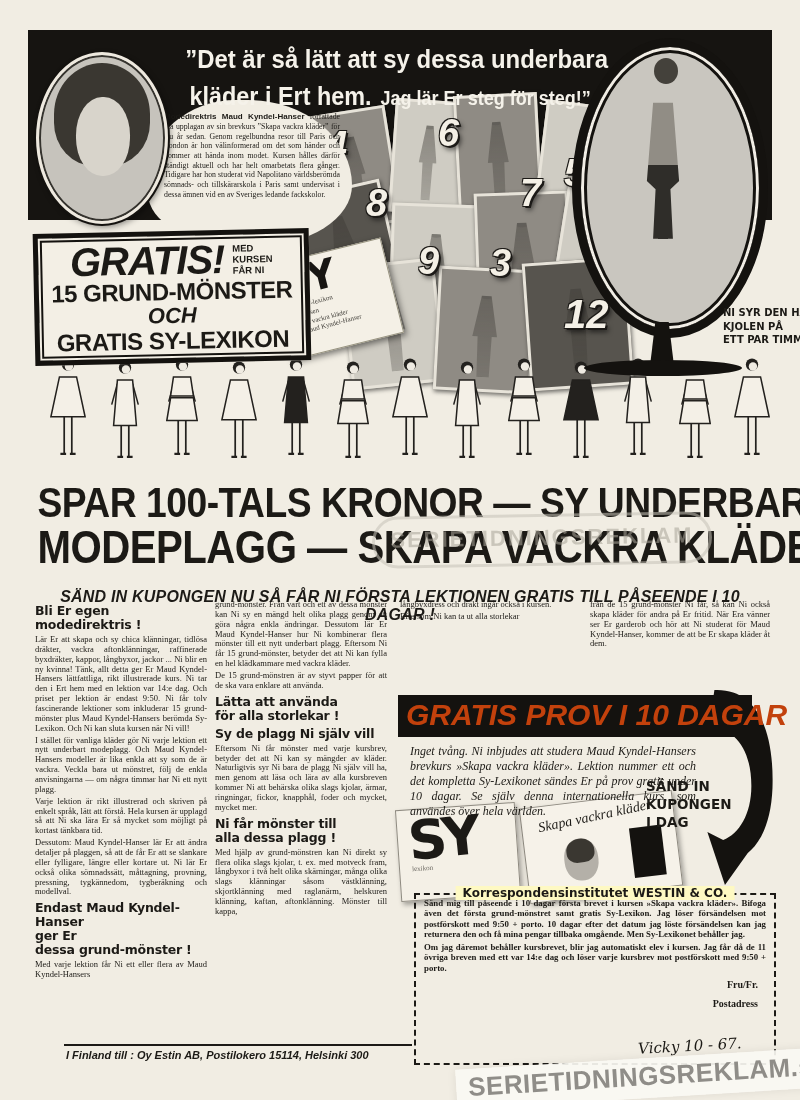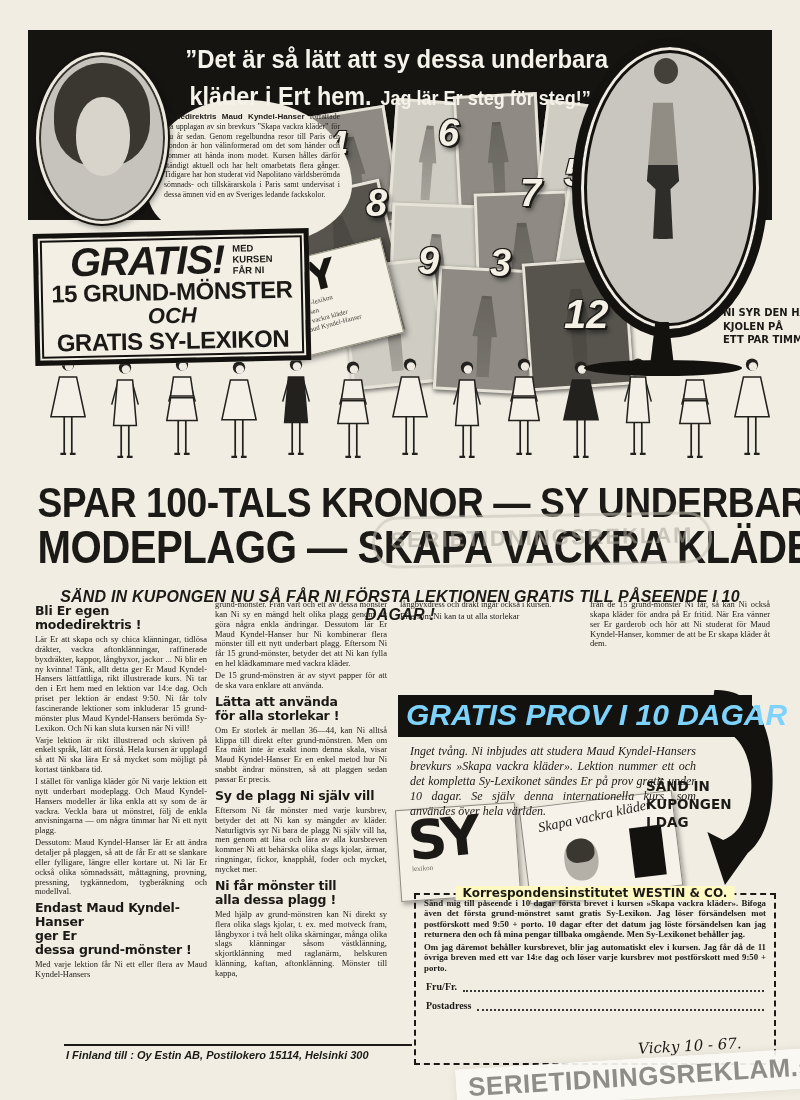--- a/index.html
+++ b/index.html
@@ -101,21 +101,21 @@
        font-family:"Liberation Sans",sans-serif;font-weight:bold;font-size:22px;
        letter-spacing:2px;transform:rotate(-1deg);z-index:5;}
 
   
   .col{position:absolute;top:600px;width:172px;z-index:3;}
   .colp{font-size:8.5px;line-height:1.16;text-align:justify;margin:0 0 2px;}
   .colh{font-family:"DejaVu Sans",sans-serif;font-weight:bold;font-size:12.5px;
         line-height:1.12;letter-spacing:-.2px;margin:4px 0 3px;}
 
   
-  .prov-banner{left:398px;top:695px;width:346px;height:42px;background:#14120f;color:#7dd3fc;
+  .prov-banner{left:398px;top:695px;width:346px;height:42px;background:#14120f;color:#c2410c;
        font-family:"Liberation Sans",sans-serif;font-weight:bold;font-style:italic;
        font-size:30px;line-height:40px;padding-left:8px;letter-spacing:0;
        white-space:nowrap;z-index:3;}
   .curved-arrow{left:688px;top:688px;width:88px;height:200px;z-index:2;}
   .prov-body{left:410px;top:744px;width:286px;font-size:12px;line-height:1.25;
        text-align:justify;z-index:3;font-style:italic;}
   .send-in{left:646px;top:778px;width:110px;font-family:"DejaVu Sans",sans-serif;
        font-weight:bold;font-size:13.5px;line-height:1.32;z-index:4;}
   .book-sy{left:398px;top:806px;width:118px;height:90px;background:#f4f0e6;
        border:1px solid #8e8a80;transform:rotate(-4deg);
@@ -135,21 +135,21 @@
 
   
   .coupon{left:414px;top:893px;width:358px;height:168px;border:2px dashed #1c1a16;z-index:5;}
   .coupon-title{position:absolute;top:-9px;left:50%;transform:translateX(-50%);
        background:#fef9c3;padding:0 7px;font-family:"DejaVu Sans",sans-serif;
        font-weight:bold;font-size:12px;white-space:nowrap;}
   .coupon-addr{text-align:center;font-family:"DejaVu Sans",sans-serif;font-weight:bold;
        font-size:10.5px;letter-spacing:.4px;margin-top:8px;}
   .coupon-body{margin:3px 8px 0;font-size:8.8px;line-height:1.17;text-align:justify;
        font-weight:bold;}
-  .field{display:flex;align-items:flex-end;margin:6px 10px 0;font-weight:bold;font-size:10px;}
+  .field{display:flex;align-items:flex-end;margin:6px 10px 0;font-weight:bold;font-size:10px;flex-direction:column;}
   .field .lbl{margin-right:6px;}
   .field .leader{flex:1;border-bottom:2px dotted #3a3833;height:11px;}
   .signature{position:absolute;right:32px;bottom:8px;font-family:"DejaVu Serif",serif;
        font-style:italic;font-size:15px;transform:rotate(-3deg);z-index:6;}
 
   
   .finland-rule{left:64px;top:1044px;width:348px;border-top:2px solid #1c1a16;z-index:4;}
   .finland{left:66px;top:1049px;width:360px;font-family:"Liberation Sans",sans-serif;
        font-weight:bold;font-style:italic;font-size:11px;z-index:4;}
   .bottom-watermark{left:456px;top:1058px;transform:rotate(-3.5deg);
@@ -352,34 +352,33 @@
 
   <div class="abs mid-watermark">SERIETIDNINGSREKLAM</div>
   <div class="abs hl1">SPAR 100-TALS KRONOR — SY UNDERBARA</div>
   <div class="abs hl2">MODEPLAGG — SKAPA VACKRA KLÄDER !</div>
   <div class="abs subhead">SÄND IN KUPONGEN NU SÅ FÅR NI FÖRSTA LEKTIONEN GRATIS TILL PÅSEENDE I 10 DAGAR !</div>
 
   <div class="col" style="left:35px">
     <div class="colh pre">Bli Er egen
 modedirektris !</div>
     <p class="colp">Lär Er att skapa och sy chica klänningar, tidlösa dräkter, vackra aftonklänningar, raffinerade byxdräkter, kappor, långbyxor, jackor ... Ni blir en ny kvinna! Tänk, allt detta ger Er Maud Kyndel-Hansers lättfattliga, rikt illustrerade kurs. Ni tar den i Ert hem med en lektion var 14:e dag. Och priset per lektion är endast 9:50. Ni får tolv fascinerande lektioner som inkluderar 15 grund-mönster plus Maud Kyndel-Hansers berömda Sy-Lexikon. Och Ni kan sluta kursen när Ni vill!</p>
+    <p class="colp">I stället för vanliga kläder gör Ni varje lektion ett nytt underbart modeplagg. Och Maud Kyndel-Hansers modeller är lika enkla att sy som de är vackra. Veckla bara ut mönstret, följ de enkla anvisningarna — om några timmar har Ni ett nytt plagg.</p>
     <p class="colp">Varje lektion är rikt illustrerad och skriven på enkelt språk, lätt att förstå. Hela kursen är upplagd så att Ni ska lära Er så mycket som möjligt på kortast tänkbara tid.</p>
-    <p class="colp">I stället för vanliga kläder gör Ni varje lektion ett nytt underbart modeplagg. Och Maud Kyndel-Hansers modeller är lika enkla att sy som de är vackra. Veckla bara ut mönstret, följ de enkla anvisningarna — om några timmar har Ni ett nytt plagg.</p>
     <p class="colp">Dessutom: Maud Kyndel-Hanser lär Er att ändra detaljer på plaggen, så att de får Er att se slankare eller fylligare, längre eller kortare ut. Ni lär Er också olika sömnadssätt, måttagning, provning, pressning, tygkännedom, tygberäkning och modellval.</p>
     <div class="colh pre">Endast Maud Kyndel-Hanser
 ger Er
 dessa grund-mönster !</div>
     <p class="colp">Med varje lektion får Ni ett eller flera av Maud Kyndel-Hansers</p>
   </div>
   <div class="col" style="left:215px">
     <p class="colp">grund-mönster. Från vart och ett av dessa mönster kan Ni sy en mängd helt olika plagg genom att göra några enkla ändringar. Dessutom lär Er Maud Kyndel-Hanser hur Ni kombinerar flera mönster till ett nytt underbart plagg. Eftersom Ni får 15 grund-mönster, betyder det att Ni kan fylla en hel klädkammare med vackra kläder.</p>
     <p class="colp">De 15 grund-mönstren är av styvt papper för att de ska vara enklare att använda.</p>
     <div class="colh pre">Lätta att använda
 för alla storlekar !</div>
-    <p class="colp">Om Er storlek är mellan 36—44, kan Ni alltså klippa till direkt efter grund-mönstren. Men om Era mått inte är exakt inom denna skala, visar Maud Kyndel-Hanser Er en enkel metod hur Ni snabbt ändrar mönstren, så att plaggen sedan passar Er precis.</p>
     <div class="colh">Sy de plagg Ni själv vill</div>
     <p class="colp">Eftersom Ni får mönster med varje kursbrev, betyder det att Ni kan sy mängder av kläder. Naturligtvis syr Ni bara de plagg Ni själv vill ha, men genom att läsa och lära av alla kursbreven kommer Ni att behärska olika slags kjolar, ärmar, ringningar, fickor, knapphål, foder och mycket, mycket mer.</p>
     <div class="colh pre">Ni får mönster till
 alla dessa plagg !</div>
     <p class="colp">Med hjälp av grund-mönstren kan Ni direkt sy flera olika slags kjolar, t. ex. med motveck fram, långbyxor i två helt olika skärningar, många olika slags klänningar såsom västklänning, skjortklänning med raglanärm, helskuren klänning, kaftan, aftonklänning. Mönster till kappa,</p>
   </div>
   <div class="col" style="left:400px;width:176px">
     <p class="colp">långbyxdress och dräkt ingår också i kursen.</p>
     <p class="colp">Eftersom Ni kan ta ut alla storlekar</p>
   </div>

